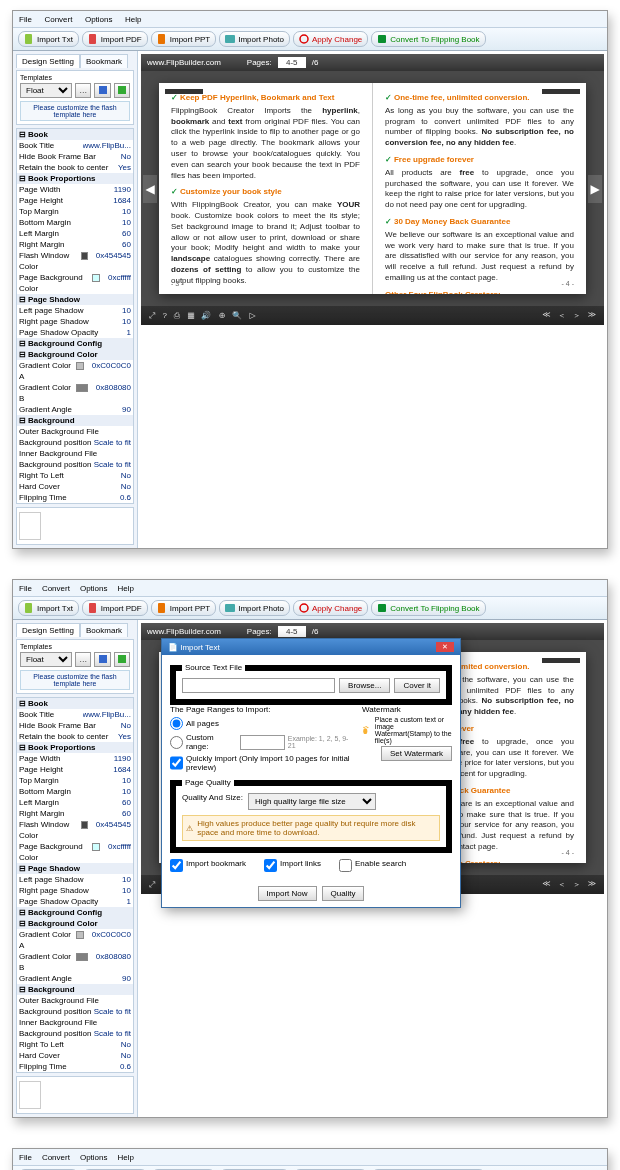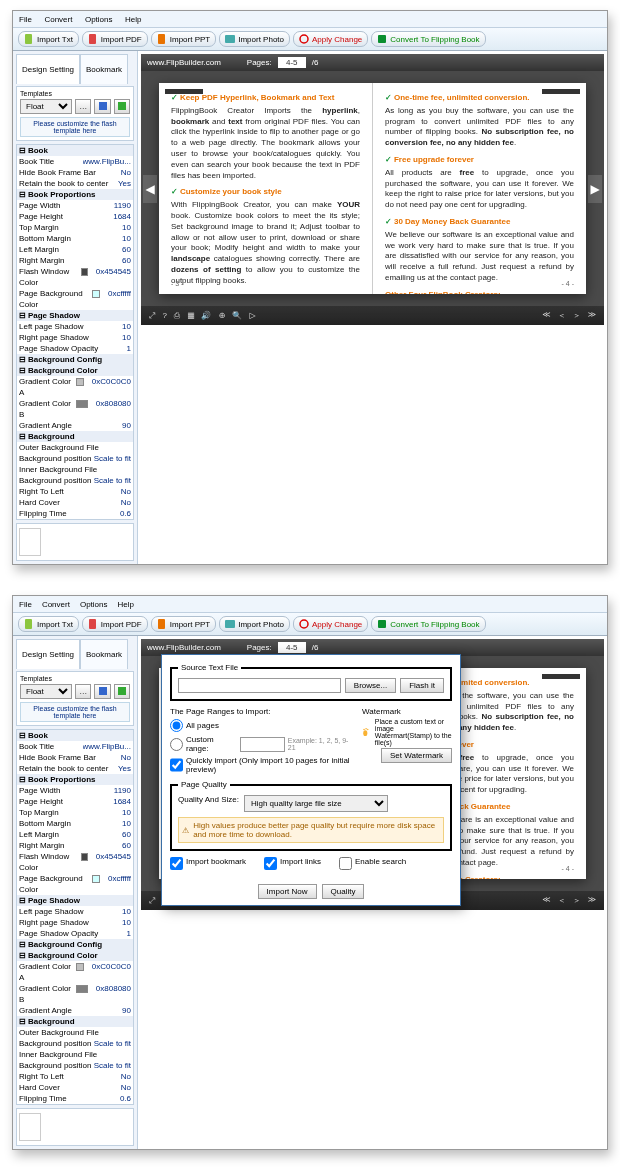--- a/index.html
+++ b/index.html
@@ -9,21 +9,21 @@
 .menubar span{margin-right:10px}
 .toolbar{background:linear-gradient(#f5faff,#e0ecf5);border-bottom:1px solid #a0b0c0;padding:3px 5px;display:flex;gap:3px;align-items:center}
 .tbtn{display:flex;align-items:center;gap:3px;background:linear-gradient(#fff,#dfe8f0);border:1px solid #b0c0d0;border-radius:7px;padding:2px 5px;font-size:8px;cursor:pointer}
 .tbtn.red{color:#c00}
 .tbtn.grn{color:#080}
 .ico{width:10px;height:10px;display:inline-block}
 .ico svg{width:100%;height:100%}
 .body{display:flex}
 .side{width:125px;background:#eef3fa;border-right:1px solid #c0d0e0;padding:3px}
 .tabs{display:flex;font-size:8px}
-.tab{padding:10px 5px;border:1px solid #c0d0e0;background:#f8fbff;border-bottom:none}
+.tab{padding:2px 5px;border:1px solid #c0d0e0;background:#f8fbff;border-bottom:none}
 .tab:first-child{background:#fff}
 .tpl{padding:3px;border:1px solid #c0d0e0;background:#fff;margin-top:2px}
 .tplrow{display:flex;gap:3px;align-items:center}
 .sel{width:58px;border:1px solid #999;font-size:8px;padding:1px}
 .sbtn{width:18px;height:15px;border:1px solid #999;background:linear-gradient(#fff,#ddd);font-size:8px}
 .hint{font-size:7px;color:#002a80;border:1px solid #c0d8e8;background:#f4f8fc;padding:2px;margin-top:3px;text-align:center}
 .tree{border:1px solid #c0d0e0;background:#fff;margin-top:3px;font-size:7px;line-height:11px}
 .tree .r{display:flex;justify-content:space-between;padding:0 2px}
 .tree .g{background:#e8eef7;font-weight:bold;padding:0 2px}
 .tree .v{color:#002a80;max-width:55px;overflow:hidden;white-space:nowrap}
@@ -51,21 +51,21 @@
 .barrow{position:absolute;top:50%;width:14px;height:28px;background:rgba(255,255,255,.15);color:#fff;font-size:12px;display:flex;align-items:center;justify-content:center;transform:translateY(-50%)}
 .barrow.l{left:2px}.barrow.r{right:2px}
 .vbot{background:linear-gradient(#333,#222);padding:4px 8px;display:flex;align-items:center;justify-content:space-between}
 .vbot .tools,.vbot .nav{display:flex;gap:7px;color:#ddd;font-size:10px}
 .vbot span{cursor:pointer}
 
 .dialog{position:absolute;background:#fff;border:1px solid #3a6ea5;box-shadow:3px 3px 12px rgba(0,0,0,.4);z-index:10}
 .dtitle{background:linear-gradient(#4d8fd6,#2d6db5);color:#fff;font-size:9px;padding:3px 6px;display:flex;justify-content:space-between;align-items:center}
 .dclose{background:#d44;color:#fff;width:18px;height:10px;text-align:center;font-size:7px;line-height:10px}
 .dbody{padding:8px;font-size:8px}
-.fset{border:2px solid #000000;padding:6px;margin-bottom:6px}
+.fset{border:6px solid #000000;padding:6px;}
 .fset legend{font-size:8px;padding:0 3px}
 .finp{border:1px solid #999;padding:2px;font-size:8px}
 .fbtn{background:linear-gradient(#fff,#ddd);border:1px solid #999;padding:2px 8px;font-size:8px;cursor:pointer}
 .dfoot{display:flex;justify-content:center;gap:5px;padding:6px}
 .warn{background:#fff4e0;border:1px solid #f0d080;color:#a06000;font-size:7px;padding:3px;display:flex;align-items:center;gap:4px}
 .cb{display:flex;gap:3px;font-size:8px}
 .foot{width:24px;height:22px}
 .radio{display:flex;align-items:center;gap:3px;margin-bottom:3px}
 </style>
 </head>
@@ -532,27 +532,31 @@
               <h4><span class="ck">✓</span> Free upgrade forever</h4>
               <p>All products are <b>free</b> to upgrade, once you purchased the software, you can use it forever. We keep the right to raise price for later versions, but you do not need pay one cent for upgrading.</p>
               <h4><span class="ck">✓</span> 30 Day Money Back Guarantee</h4>
               <p>We believe our software is an exceptional value and we work very hard to make sure that is true. If you are dissatisfied with our service for any reason, you will receive a full refund. Just request a refund by emailing us at the contact page.</p>
               <div class="orange">Other Four FlipBook Creators:</div>
               <div class="pn">- 4 -</div>
             </div>
           </div>
 
         <div class="dialog" style="left:20px;top:-2px;width:300px">
+          <div class="dtitle">
+              <span><span>📄</span> <span>Import Text</span></span>
+              <span class="dclose">✕</span>
+            </div>
           <div class="dbody">
             <fieldset class="fset">
                 <legend>Source Text File</legend>
               <div style="display:flex;gap:4px">
                   <input class="finp" style="flex: 1 1 0%;">
                   <button class="fbtn">Browse...</button>
-                  <button class="fbtn">Flash it</button>
+                  <button class="fbtn">Cover it</button>
                 </div>
             </fieldset>
             <div style="display:flex;gap:8px">
               <div style="flex:1">
                 <div style="margin-bottom:3px">The Page Ranges to Import:</div>
                 <div class="radio">
                     <input type="radio" checked="" style="">
                     <span>All pages</span>
                   </div>
                 <div class="radio">
@@ -577,21 +581,21 @@
                     </svg>
                     <span style="font-size:7px">Place a custom text or image Watermart(Stamp) to the file(s)</span>
                   </div>
                 <button class="fbtn" style="float:right">Set Watermark</button>
               </div>
             </div>
             <fieldset class="fset" style="margin-top:6px">
                 <legend>Page Quality</legend>
               <div style="display:flex;gap:5px;align-items:flex-start;margin-bottom:5px">
                   <span>Quality And Size:</span>
-                  <select class="finp" style="width:144px"><option>High quality large file size</option></select>
+                  <select class="finp" style="width:128px"><option>High quality large file size</option></select>
                 </div>
               <div class="warn">
                   <span>⚠</span>
                   <span>High values produce better page quality but require more disk space and more time to download.</span>
                 </div>
             </fieldset>
             <div style="display:flex;gap:18px;margin-top:6px">
               <label class="cb">
                   <input type="checkbox" checked="" style="">
                   <span>Import bookmark</span>

